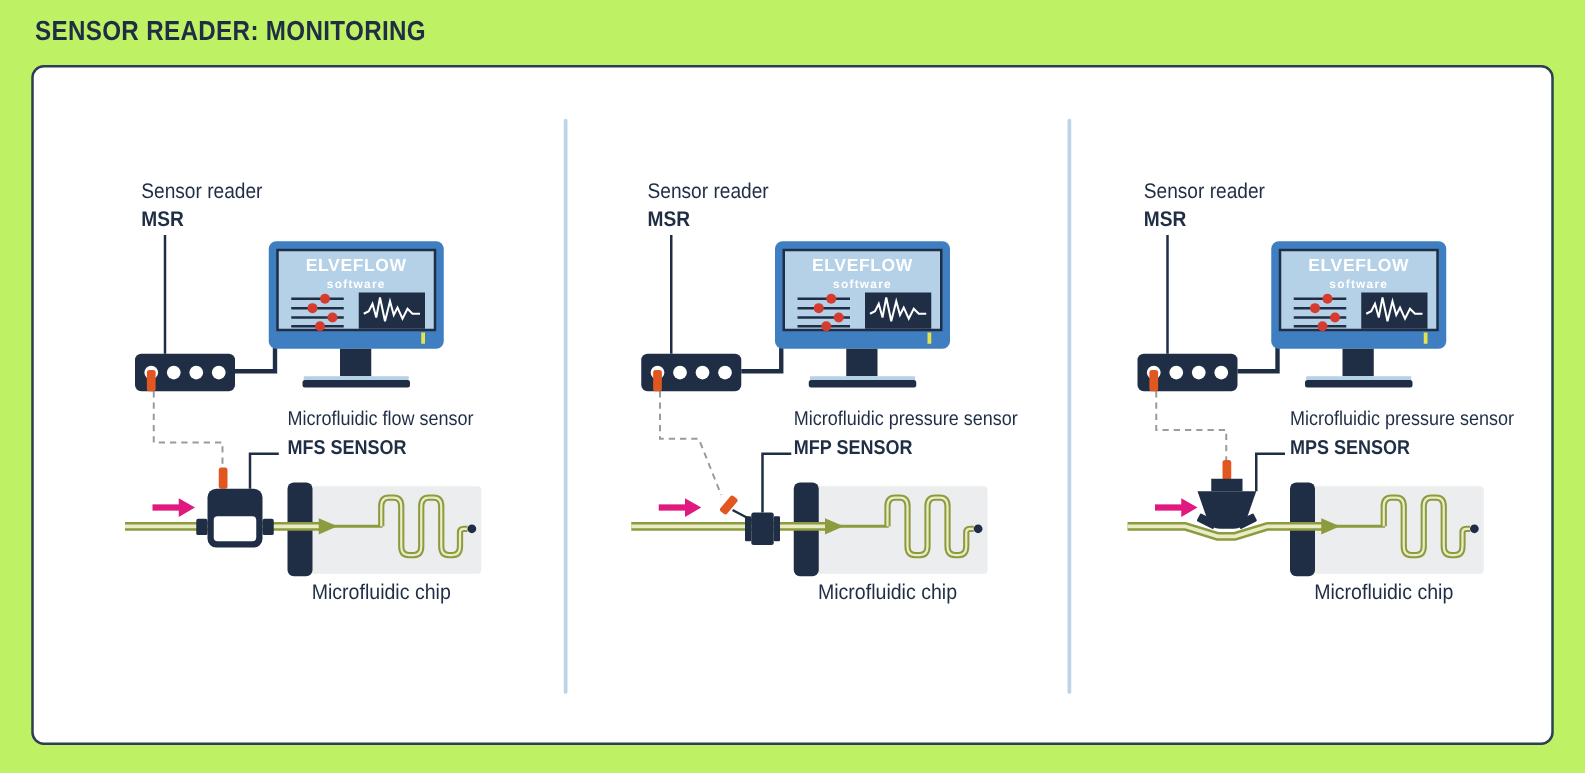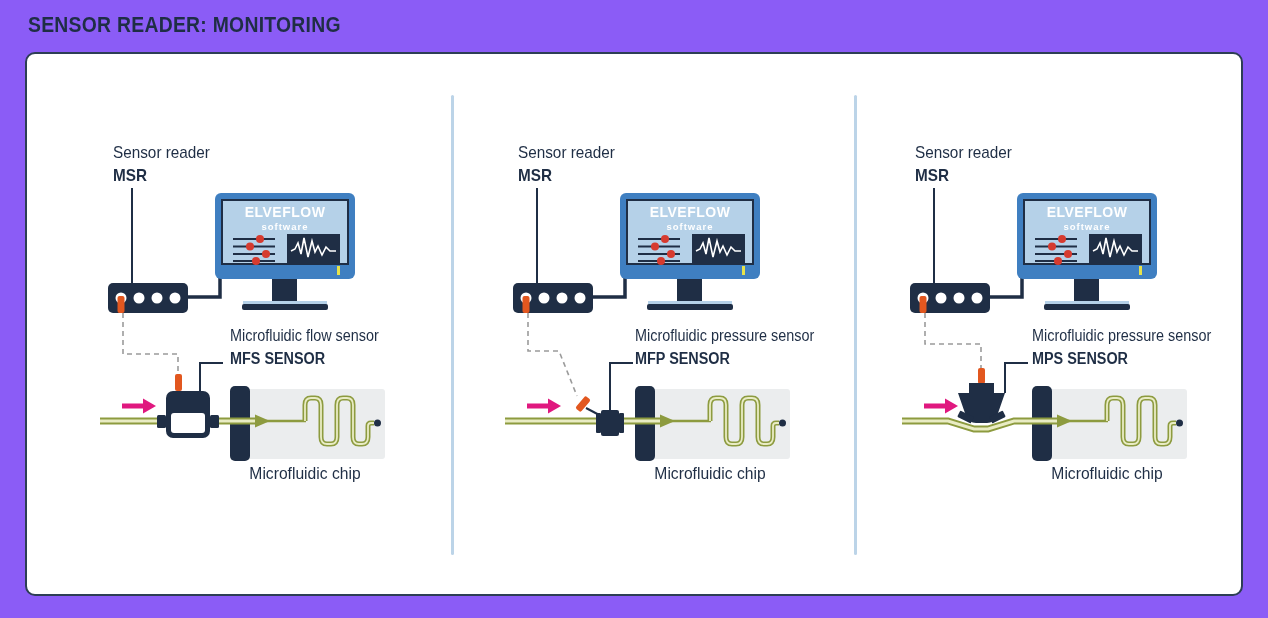--- a/index.html
+++ b/index.html
@@ -1,16 +1,16 @@
 <!DOCTYPE html>
 <html><head>
 <meta charset="utf-8">
 <style>
   html,body{margin:0;padding:0;background:#fff;}
-  .page{position:relative;width:1268px;height:618px;background:#8b5cf6;overflow:hidden;
+  .page{position:relative;width:1268px;height:618px;background:#bef264;overflow:hidden;
         font-family:"Liberation Sans",sans-serif;color:#1f2e45;}
   .title{position:absolute;left:28px;top:12px;font-size:22px;font-weight:bold;
          letter-spacing:.3px;transform:scaleX(.88);transform-origin:0 0;white-space:nowrap;}
   .frame{position:absolute;left:25px;top:52px;width:1214px;height:540px;
          border:2px solid #2d3e55;border-radius:10px;background:#fff;}
   .separator{position:absolute;top:95px;height:460px;width:3px;background:#bcd4e8;border-radius:2px;}
   .sep1{left:451px;} .sep2{left:854px;}
   .panel{position:absolute;top:66px;width:420px;height:552px;}
   .p1{left:26px;} .p2{left:431px;} .p3{left:828px;}
   .panel svg{position:absolute;left:0;top:0;}

